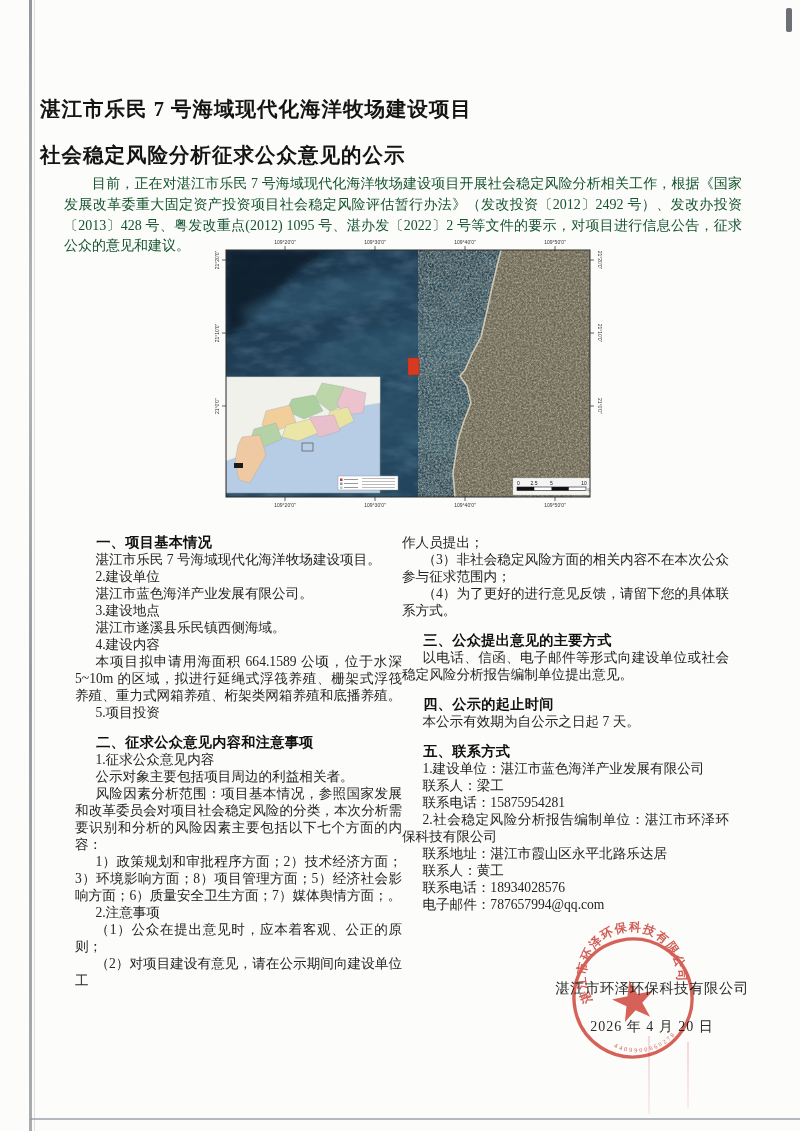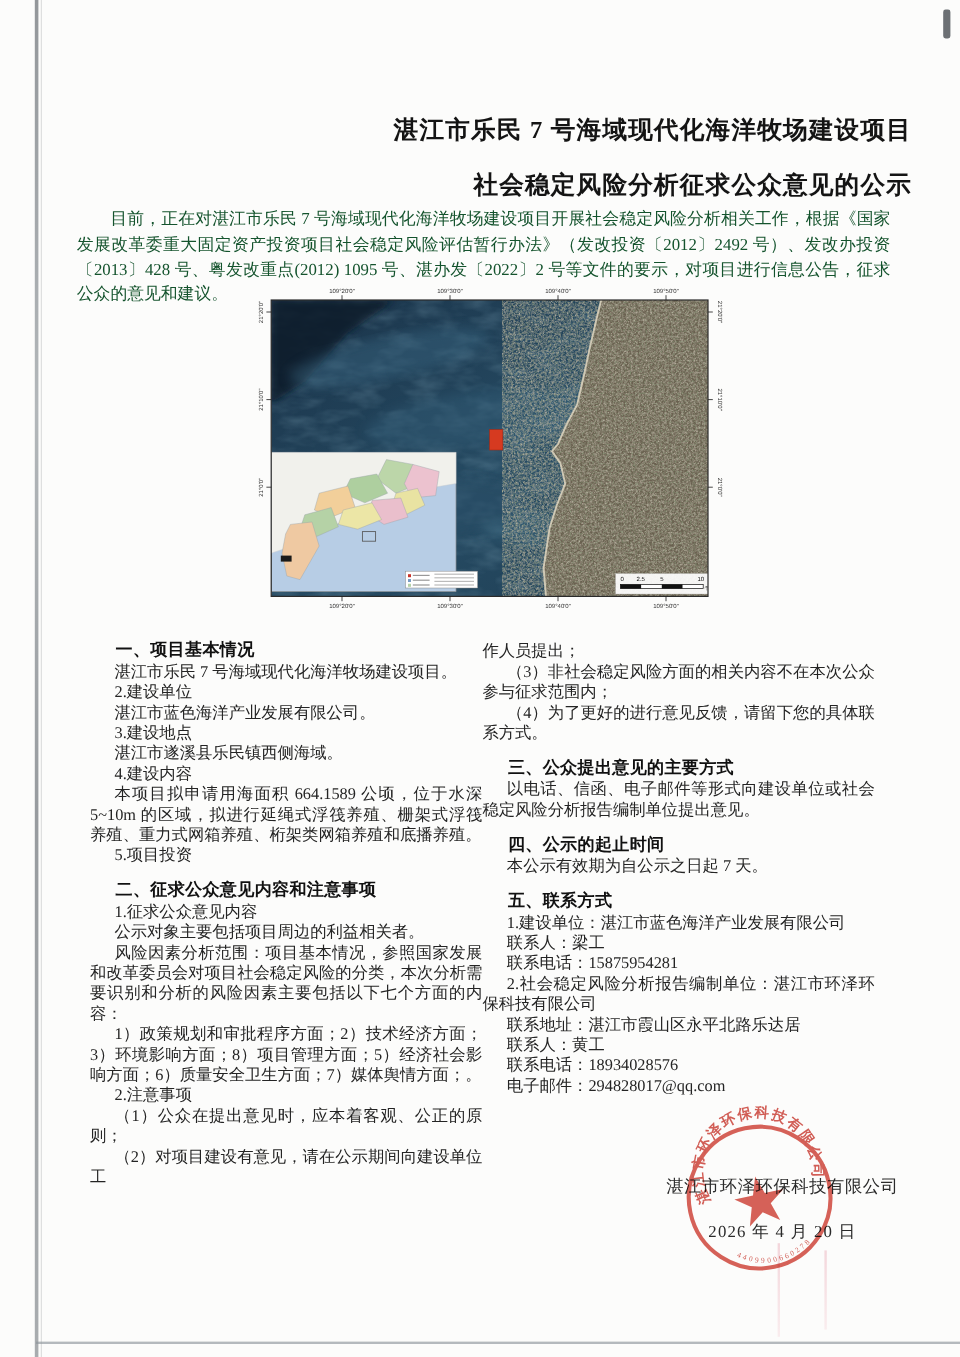--- a/index.html
+++ b/index.html
@@ -2,21 +2,21 @@
 <html><head>
 <meta charset="utf-8">
 <style>
   html,body{margin:0;padding:0;}
   body{
     width:800px;height:1131px;position:relative;overflow:hidden;
     background:#fcfcfb;color:#1d1d1d;
     font-family:"Liberation Serif","DejaVu Serif",serif;
   }
   .page-title{
-    position:absolute;top:86px;left:40px;width:720px;text-align:right;
+    position:absolute;top:86px;left:40px;width:720px;text-align:left;
     font-weight:bold;font-size:20.5px;line-height:46px;letter-spacing:1px;color:#141414;
   }
   .intro{
     position:absolute;top:174px;left:64px;width:678px;
     font-size:14px;line-height:20.8px;text-align:justify;text-indent:2em;color:#14532d;
   }
   .map-block{position:absolute;top:236px;left:194px;width:420px;height:280px;}
   .cols{position:absolute;top:534px;left:75px;width:682px;display:flex;}
   .col{width:327px;font-size:13.6px;line-height:17px;color:#242424;}
   .col p{margin:0;text-align:justify;}
@@ -221,21 +221,21 @@
     <p class="h sp">四、公示的起止时间</p>
     <p class="ind">本公示有效期为自公示之日起 7 天。</p>
     <p class="h sp">五、联系方式</p>
     <p class="ind">1.建设单位：湛江市蓝色海洋产业发展有限公司</p>
     <p class="ind">联系人：梁工</p>
     <p class="ind">联系电话：15875954281</p>
     <p class="ind">2.社会稳定风险分析报告编制单位：湛江市环泽环保科技有限公司</p>
     <p class="ind">联系地址：湛江市霞山区永平北路乐达居</p>
     <p class="ind">联系人：黄工</p>
     <p class="ind">联系电话：18934028576</p>
-    <p class="ind">电子邮件：294828017@qq.com</p>
+    <p class="ind">电子邮件：787657994@qq.com</p>
   </div>
 </div>
 
 <div class="signature">
   <div class="co">湛江市环泽环保科技有限公司</div>
   <div class="dt">2026 年 4 月 20 日</div>
 </div>
 
 <div class="stamp">
 <svg width="156" height="156" viewBox="0 0 156 156">

